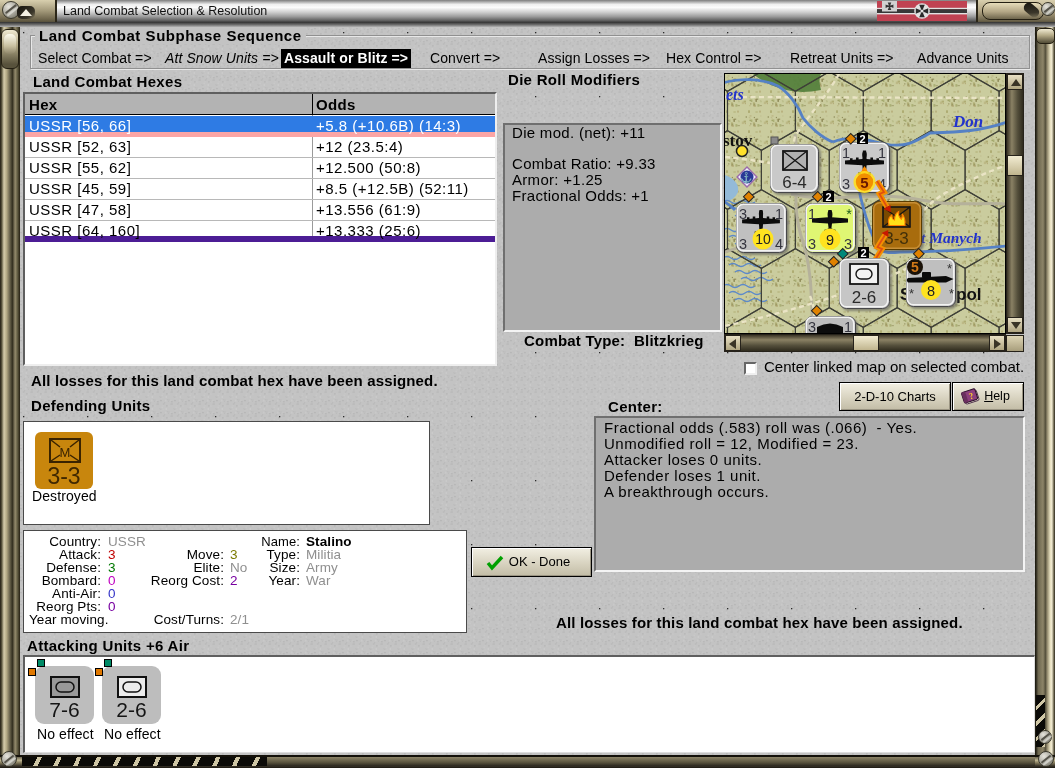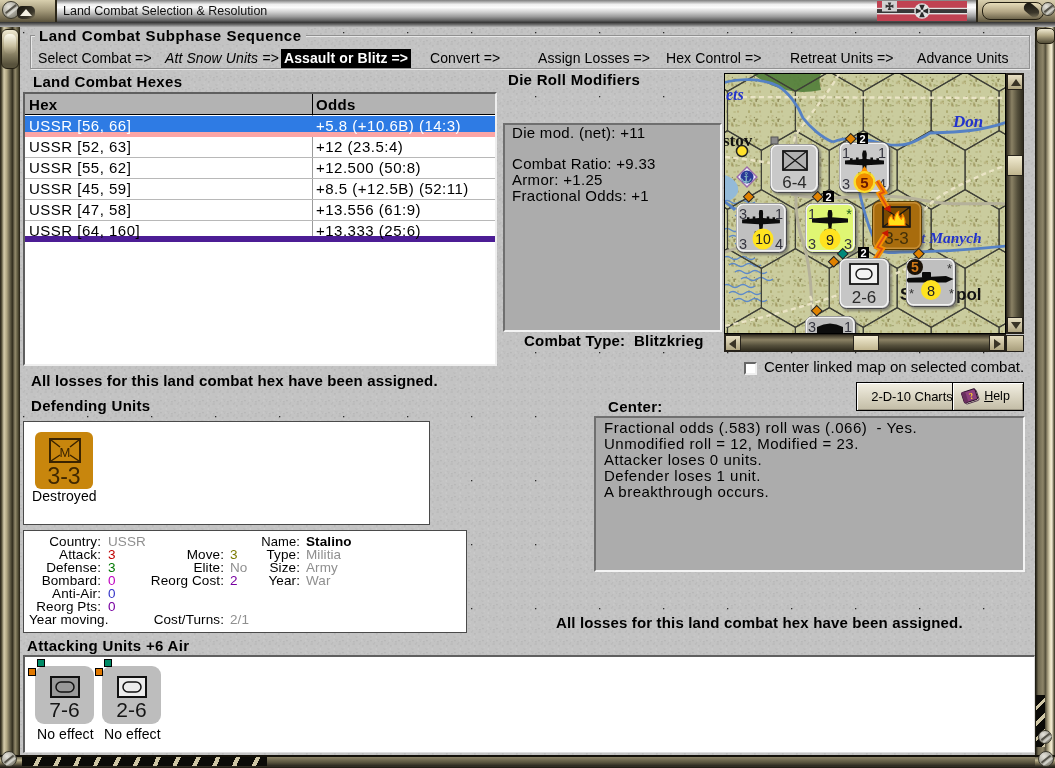--- a/index.html
+++ b/index.html
@@ -376,21 +376,21 @@
 <div style="position:absolute;left:0;top:0;width:16px;height:16px;background:linear-gradient(#e8e0c4,#b0a580);border:1px solid #26221a;">
         <div style="position:absolute;left:3px;top:3px;width:0;height:0;border-top:5px solid transparent;border-bottom:5px solid transparent;border-right:7px solid #3a3426;"></div>
       </div>
 <div style="position:absolute;right:0;top:0;width:16px;height:16px;background:linear-gradient(#e8e0c4,#b0a580);border:1px solid #26221a;">
         <div style="position:absolute;left:4px;top:3px;width:0;height:0;border-top:5px solid transparent;border-bottom:5px solid transparent;border-left:7px solid #3a3426;"></div>
       </div>
 <div style="position:absolute;left:128px;top:0;width:26px;height:16px;background:linear-gradient(#f2ecd2,#c0b58e);border:1px solid #26221a;"></div>
 </div>
 <div class="a" style="left:724px;top:335px;width:13px;height:13px;background:#fff;border-top:2px solid #666;border-left:2px solid #666;border-bottom:2px solid #efefef;border-right:2px solid #efefef;"></div>
 <div class="a" style="left:744px;top:331px;font-size:15px;">Center linked map on selected combat.</div>
-<div class="a btn" style="left:836px;top:355px;width:112px;height:29px;font-size:13px;line-height:27px;">2-D-10 Charts</div>
+<div class="a btn" style="left:819px;top:355px;width:112px;height:29px;font-size:13px;line-height:27px;">2-D-10 Charts</div>
 <div class="a btn" style="left:932px;top:355px;width:72px;height:29px;font-size:12.5px;line-height:27px;">
 <svg style="position:absolute;left:7px;top:4px;" width="22" height="20" viewBox="0 0 22 20">
         <g transform="rotate(-18 11 10)">
           <rect x="4" y="4.5" width="14" height="11" rx="1.5" fill="#f0ead8" stroke="#3a1a3a" stroke-width="0.8"></rect>
           <rect x="3" y="3" width="14" height="11" rx="1.5" fill="#8c3f7c" stroke="#2a0f2a" stroke-width="1"></rect>
           <rect x="3" y="3" width="4" height="11" fill="#6a2f5e"></rect>
           <text x="11.5" y="12" font-size="9" font-weight="bold" fill="#f4c430" text-anchor="middle" font-family="Liberation Serif">?</text>
         </g>
       </svg>
 <span style="margin-left:18px;"><u>H</u>elp</span></div>
@@ -438,20 +438,25 @@
 <div style="position:absolute;left:206px;top:81px;font-size:13.5px;color:#8f8f8f;letter-spacing:.1px;">2/1</div>
 <div style="position:absolute;right:166px;top:3px;font-size:13px;font-weight:normal;letter-spacing:.1px;">Name:</div>
 <div style="position:absolute;left:282px;top:3px;font-size:13.5px;font-weight:bold;color:#000;letter-spacing:.1px;">Stalino</div>
 <div style="position:absolute;right:166px;top:16px;font-size:13.5px;font-weight:normal;letter-spacing:.1px;">Type:</div>
 <div style="position:absolute;left:282px;top:16px;font-size:13.5px;font-weight:normal;color:#8f8f8f;letter-spacing:.1px;">Militia</div>
 <div style="position:absolute;right:166px;top:29px;font-size:13.5px;font-weight:normal;letter-spacing:.1px;">Size:</div>
 <div style="position:absolute;left:282px;top:29px;font-size:13.5px;font-weight:normal;color:#8f8f8f;letter-spacing:.1px;">Army</div>
 <div style="position:absolute;right:166px;top:42px;font-size:13.5px;font-weight:normal;letter-spacing:.1px;">Year:</div>
 <div style="position:absolute;left:282px;top:42px;font-size:13.5px;font-weight:normal;color:#8f8f8f;letter-spacing:.1px;">War</div>
 </div>
+<div class="a btn" style="left:451px;top:520px;width:121px;height:30px;font-size:13px;line-height:28px;">
+<svg style="position:absolute;left:14px;top:7px;" width="18" height="16" viewBox="0 0 18 16">
+        <path d="M2 8 L6 13 L16 2" stroke="#00a000" stroke-width="3.4" fill="none"></path>
+      </svg>
+<span style="margin-left:16px;">OK - Done</span></div>
 <div class="a bold" style="left:536px;top:587px;font-size:15px;letter-spacing:.15px;">All losses for this land combat hex have been assigned.</div>
 <div class="a bold" style="left:7px;top:610px;font-size:15px;letter-spacing:.3px;">Attacking Units +6 Air</div>
 <div class="a" style="left:3px;top:628px;width:1012px;height:98px;background:#fff;border-top:2px solid #5f5f5f;border-left:2px solid #5f5f5f;border-right:1px solid #ddd;border-bottom:1px solid #ddd;"></div>
 <div class="a" style="left:15px;top:639px;width:59px;height:58px;border-radius:9px;background:#bdbdbd;">
 <div style="position:absolute;left:3px;top:-6px;width:6px;height:6px;background:#008a66;outline:1px solid #000;"></div>
 <div style="position:absolute;left:-6px;top:3px;width:6px;height:6px;background:#e07800;outline:1px solid #000;"></div>
 <svg style="position:absolute;left:15px;top:10px;" width="30" height="22" viewBox="0 0 30 22">
 <rect x="1" y="1" width="28" height="20" fill="#999999" stroke="#111" stroke-width="2"></rect>
 <rect x="6" y="6" width="18" height="10" rx="5" ry="5" fill="none" stroke="#111" stroke-width="1.5"></rect>
 </svg>

